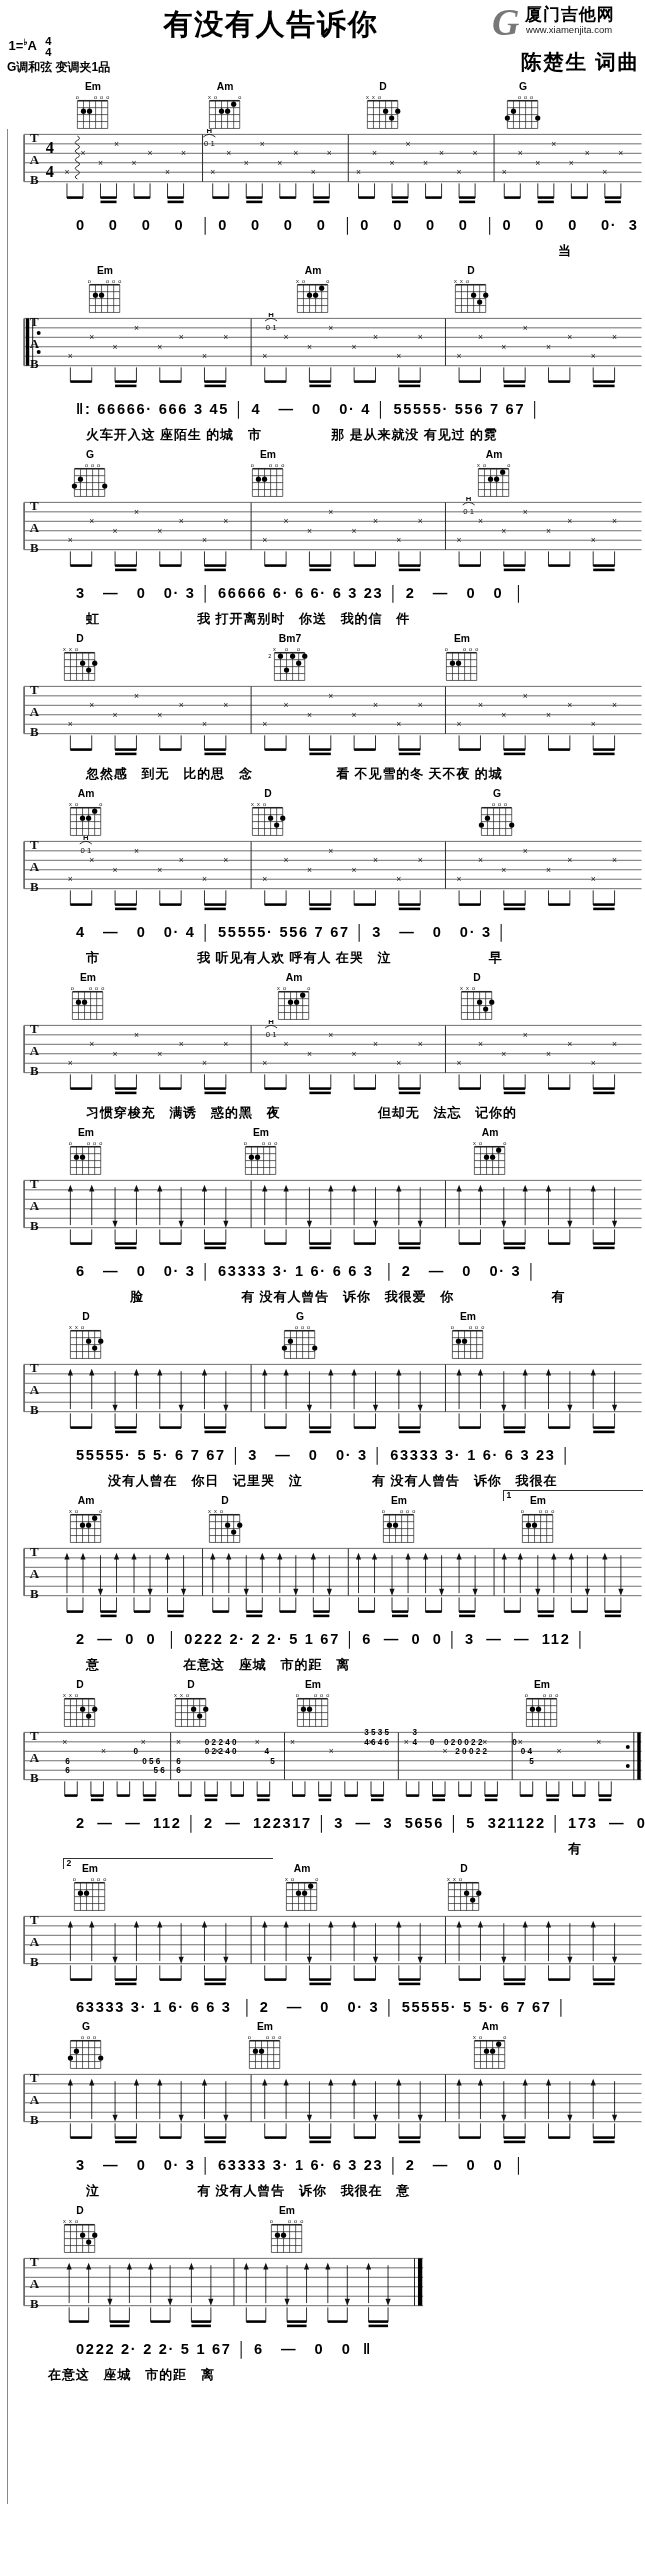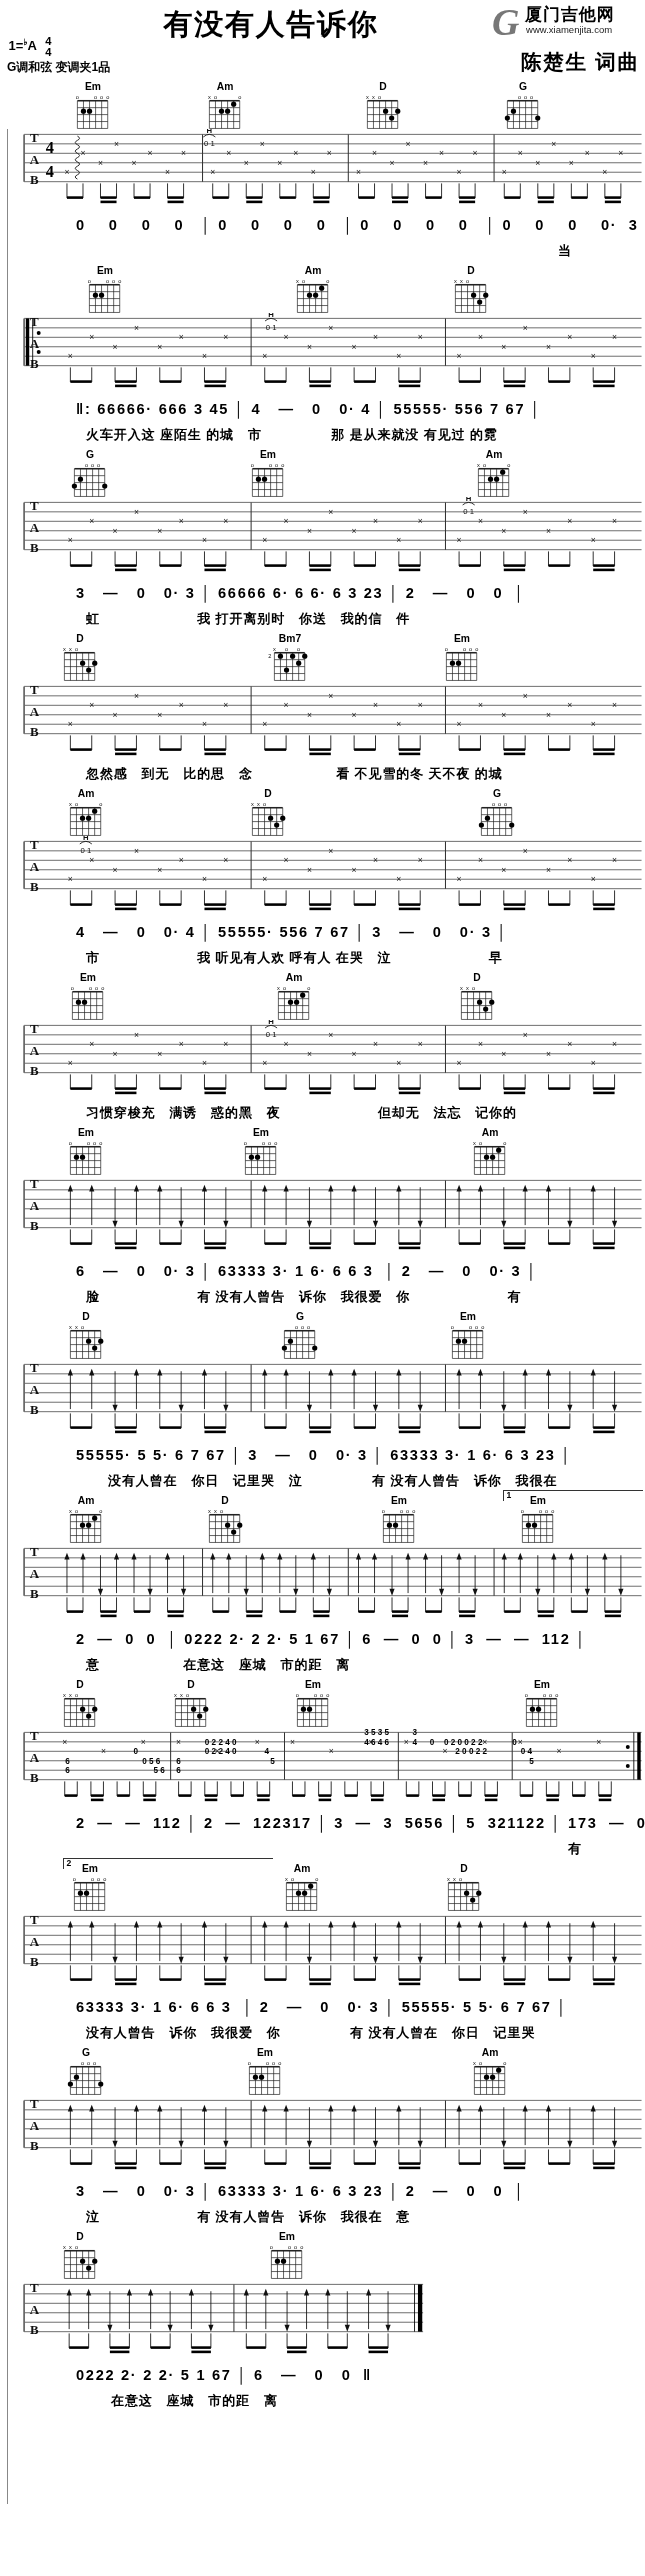--- a/index.html
+++ b/index.html
@@ -1145,21 +1145,21 @@
             <path d="M 711.62 53 L 714.62 61 L 717.62 53 Z" fill="#111"></path>
             <line x1="714.62" y1="63" x2="714.62" y2="80" stroke="#111" stroke-width="1"></line>
             <rect x="533.82" y="78" width="24.8599999999999" height="3" fill="#000"></rect>
             <rect x="585.8" y="78" width="24.860000000000014" height="3" fill="#000"></rect>
             <rect x="585.8" y="83" width="24.860000000000014" height="3" fill="#000"></rect>
             <rect x="637.78" y="78" width="24.860000000000014" height="3" fill="#000"></rect>
             <rect x="689.76" y="78" width="24.860000000000014" height="3" fill="#000"></rect>
             <rect x="689.76" y="83" width="24.860000000000014" height="3" fill="#000"></rect>
           </svg></div>
         <div class="scoreline">6   —   0   0· 3 │ 63333 3· 1 6· 6 6 3  │ 2   —   0   0· 3 │</div>
-        <div class="lyricline" style="padding-left: 86px;">脸　　　　　　　有 没有人曾告　诉你　我很爱　你　　　　　　　有</div>
+        <div class="lyricline" style="padding-left: 86px; margin-left: 44px;">脸　　　　　　　有 没有人曾告　诉你　我很爱　你　　　　　　　有</div>
       </div>
       <div class="sys">
         <div class="chordrow">
           <div class="chord" style="left: 86px;"><div class="cname">D</div><svg width="52" height="40" viewBox="0 0 60 46">
               <line x1="12" y1="10" x2="12" y2="42" stroke="#222" stroke-width="0.8"></line>
               <line x1="19" y1="10" x2="19" y2="42" stroke="#222" stroke-width="0.8"></line>
               <line x1="26" y1="10" x2="26" y2="42" stroke="#222" stroke-width="0.8"></line>
               <line x1="33" y1="10" x2="33" y2="42" stroke="#222" stroke-width="0.8"></line>
               <line x1="40" y1="10" x2="40" y2="42" stroke="#222" stroke-width="0.8"></line>
               <line x1="47" y1="10" x2="47" y2="42" stroke="#222" stroke-width="0.8"></line>
@@ -1906,21 +1906,20 @@
             <path d="M 711.62 53 L 714.62 61 L 717.62 53 Z" fill="#111"></path>
             <line x1="714.62" y1="63" x2="714.62" y2="80" stroke="#111" stroke-width="1"></line>
             <rect x="533.82" y="78" width="24.8599999999999" height="3" fill="#000"></rect>
             <rect x="585.8" y="78" width="24.860000000000014" height="3" fill="#000"></rect>
             <rect x="585.8" y="83" width="24.860000000000014" height="3" fill="#000"></rect>
             <rect x="637.78" y="78" width="24.860000000000014" height="3" fill="#000"></rect>
             <rect x="689.76" y="78" width="24.860000000000014" height="3" fill="#000"></rect>
             <rect x="689.76" y="83" width="24.860000000000014" height="3" fill="#000"></rect>
           </svg></div>
         <div class="scoreline">63333 3· 1 6· 6 6 3  │ 2   —   0   0· 3 │ 55555· 5 5· 6 7 67 │</div>
-        <div class="lyricline" style="padding-left: 86px;">没有人曾告　诉你　我很爱　你　　　　　有 没有人曾在　你日　记里哭</div>
       </div>
       <div class="sys">
         <div class="chordrow">
           <div class="chord" style="left: 86px;"><div class="cname">G</div><svg width="52" height="40" viewBox="0 0 60 46">
               <line x1="12" y1="10" x2="12" y2="42" stroke="#222" stroke-width="0.8"></line>
               <line x1="19" y1="10" x2="19" y2="42" stroke="#222" stroke-width="0.8"></line>
               <line x1="26" y1="10" x2="26" y2="42" stroke="#222" stroke-width="0.8"></line>
               <line x1="33" y1="10" x2="33" y2="42" stroke="#222" stroke-width="0.8"></line>
               <line x1="40" y1="10" x2="40" y2="42" stroke="#222" stroke-width="0.8"></line>
               <line x1="47" y1="10" x2="47" y2="42" stroke="#222" stroke-width="0.8"></line>
@@ -2192,17 +2191,17 @@
             <path d="M 448.22 53 L 451.22 61 L 454.22 53 Z" fill="#111"></path>
             <line x1="451.22" y1="63" x2="451.22" y2="80" stroke="#111" stroke-width="1"></line>
             <rect x="286.42" y="78" width="22.659999999999968" height="3" fill="#000"></rect>
             <rect x="333.8" y="78" width="22.659999999999968" height="3" fill="#000"></rect>
             <rect x="333.8" y="83" width="22.659999999999968" height="3" fill="#000"></rect>
             <rect x="381.18" y="78" width="22.660000000000025" height="3" fill="#000"></rect>
             <rect x="428.56" y="78" width="22.660000000000025" height="3" fill="#000"></rect>
             <rect x="428.56" y="83" width="22.660000000000025" height="3" fill="#000"></rect>
           </svg></div>
         <div class="scoreline">0222 2· 2 2· 5 1 67 │ 6   —   0   0  ‖</div>
-        <div class="lyricline" style="padding-left: 111px;">在意这　座城　市的距　离</div>
+        <div class="lyricline" style="padding-left: 48px;">在意这　座城　市的距　离</div>
       </div>
     </div>
 </div>
 
 
 </body></html>

